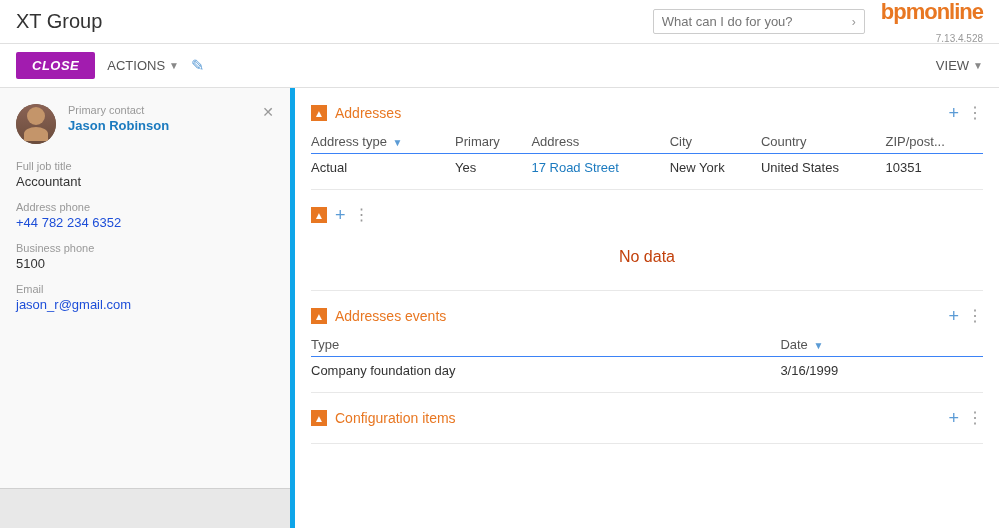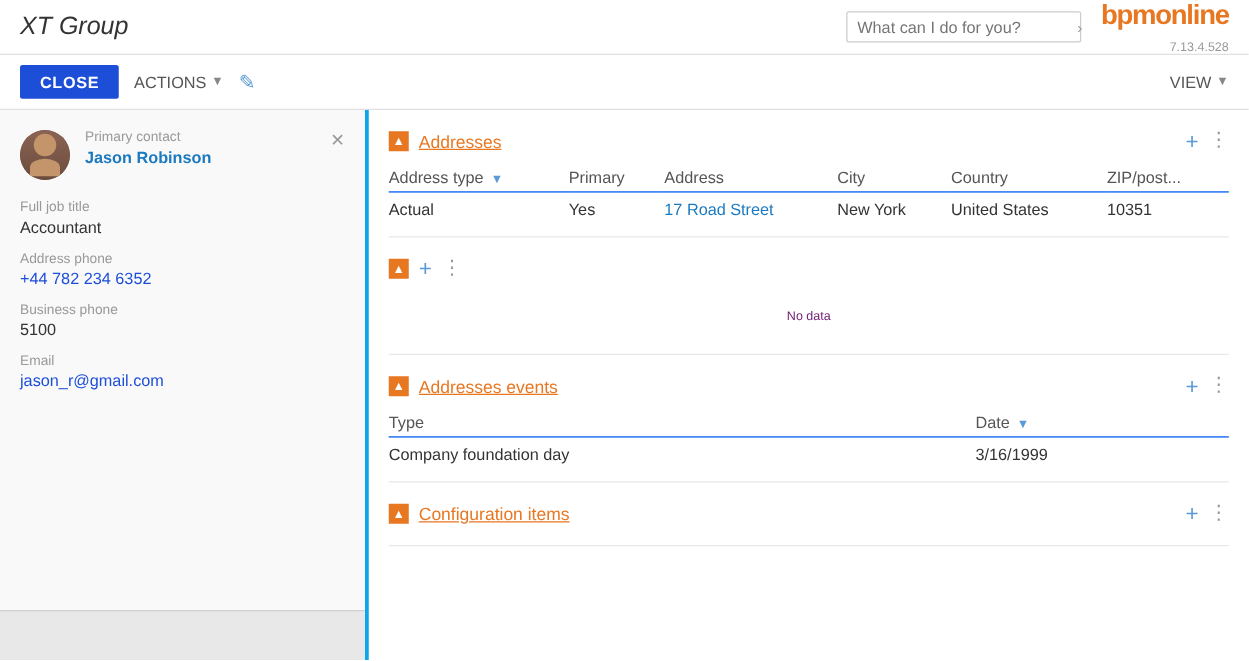--- a/index.html
+++ b/index.html
@@ -12,29 +12,28 @@
       padding: 0 16px;
       height: 44px;
       background: #fff;
       border-bottom: 1px solid #e0e0e0;
     }
     .app-title {
       font-size: 20px;
       font-weight: 300;
       color: #333;
       flex: 1;
-      font-style: italic;
     }
     .search-bar {
       display: flex;
       align-items: center;
       border: 1px solid #ccc;
       border-radius: 2px;
       padding: 4px 8px;
-      width: 188px;
+      width: 212px;
       margin-right: 16px;
       color: #999;
       font-size: 13px;
     }
     .search-bar input {
       border: none;
       outline: none;
       flex: 1;
       font-size: 13px;
       color: #999;
@@ -66,29 +65,30 @@
       background: #fff;
       border-bottom: 1px solid #e0e0e0;
       justify-content: space-between;
     }
     .action-bar-left {
       display: flex;
       align-items: center;
       gap: 12px;
     }
     .btn-close {
-      background: #1d4ed8;
+      background: #a21caf;
       color: #fff;
       border: none;
       padding: 6px 16px;
       font-size: 13px;
       font-weight: bold;
       cursor: pointer;
       border-radius: 2px;
       letter-spacing: 0.5px;
+      font-style: italic;
     }
     .btn-actions {
       background: transparent;
       color: #555;
       border: none;
       font-size: 13px;
       cursor: pointer;
       display: flex;
       align-items: center;
       gap: 4px;
@@ -115,21 +115,21 @@
     
     .main-layout {
       display: flex;
       height: calc(529px - 44px - 45px);
     }
 
     
     .sidebar {
       width: 295px;
       min-width: 295px;
-      border-right: 3px solid #0ea5e9;
+      border-right: 5px solid #0ea5e9;
       background: #f9f9f9;
       padding: 16px;
       overflow-y: auto;
       position: relative;
     }
     .contact-section {
       display: flex;
       align-items: flex-start;
       margin-bottom: 16px;
       position: relative;
@@ -247,21 +247,20 @@
       align-items: center;
       justify-content: center;
       cursor: pointer;
       flex-shrink: 0;
     }
     .section-title {
       color: #e87722;
       font-size: 14px;
       font-weight: 500;
       flex: 1;
-      text-decoration: underline;
     }
     .section-add {
       color: #5b9bd5;
       cursor: pointer;
       font-size: 18px;
       background: none;
       border: none;
       line-height: 1;
     }
     .section-more {
@@ -295,23 +294,23 @@
     .data-table td {
       padding: 6px 8px 6px 0;
       color: #333;
       vertical-align: top;
     }
     .data-table td.link {
       color: #1b7abf;
     }
     .no-data {
       text-align: center;
-      color: #701a75;
+      color: #c2410c;
       padding: 16px;
-      font-size: 10px;
+      font-size: 16px;
     }
   </style>
 </head>
 <body>
 
 <div class="top-bar">
   <span class="app-title">XT Group</span>
   <div class="search-bar">
     <input type="text" placeholder="What can I do for you?" style="">
     <span class="search-arrow">›</span>

